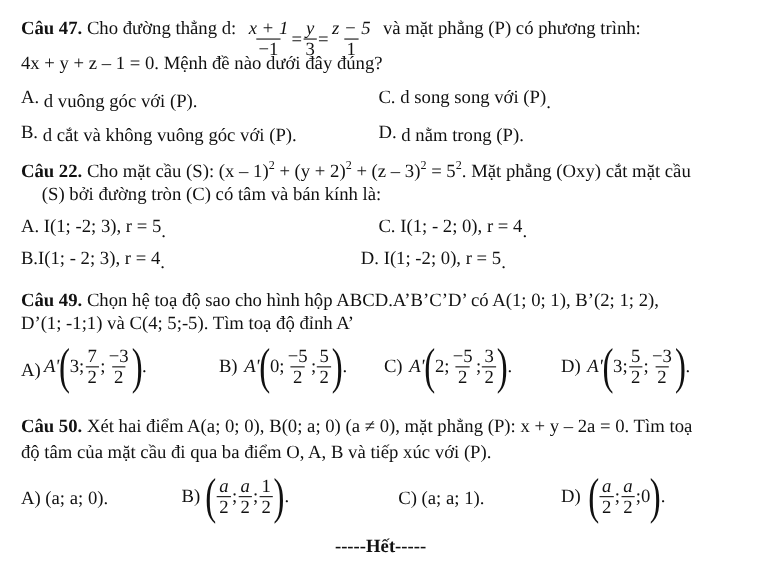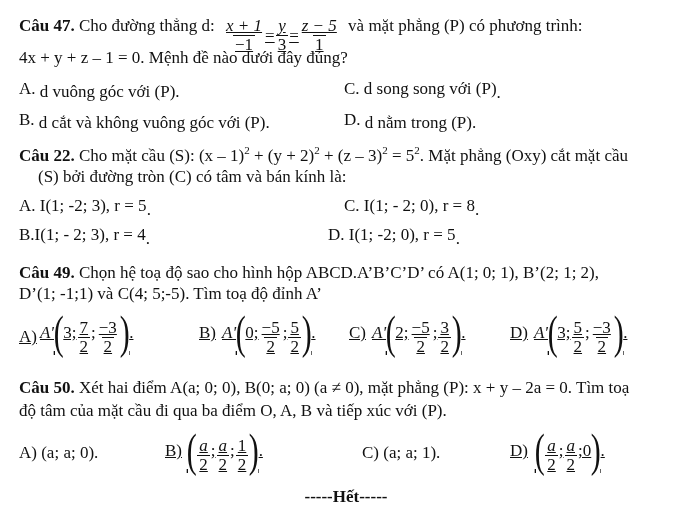--- a/index.html
+++ b/index.html
@@ -15,21 +15,21 @@
     display: inline-flex; flex-direction: column; align-items: center;
     vertical-align: middle; margin: 0 1px;
   }
   .frac .num { padding: 0 2px; line-height: 18px; }
   .frac .den { padding: 0 2px; line-height: 18px; border-top: 1.2px solid #111; }
   .it { font-style: italic; }
   .paren {
     display: inline-block; font-size: 46px; font-weight: 200; line-height: 46px;
     vertical-align: middle; transform: scaleX(0.65); margin: 0 -3px;
   }
-  .math { display: inline-flex; align-items: flex-end; text-decoration: underline; }
+  .math { display: inline-flex; align-items: center; }
   .dot-low { position: relative; top: 4px; }
 </style>
 </head>
 <body>
 
 <div class="abs" style="left:19px; top:8px; line-height:36px;">
   <b>Câu 47.</b>
   <span>Cho đường thẳng d:</span>
   <span class="math" style="margin-left:4px;">
     <span class="frac">
@@ -71,21 +71,21 @@
 <div class="abs" style="left:19px; top:146px;">
   <b>Câu 22.</b>
   <span>Cho mặt cầu (S): (x – 1)</span><sup>2</sup><span> + (y + 2)</span><sup>2</sup><span> + (z – 3)</span><sup>2</sup><span> = 5</span><sup>2</sup><span>. Mặt phẳng (Oxy) cắt mặt cầu</span>
 </div>
 <div class="abs" style="left:19px; top:167px;margin-left:19px;">(S) bởi đường tròn (C) có tâm và bán kính là:</div>
 
 <div class="abs" style="left:19px; top:196px;">
   <span>A. I(1; -2; 3), r = 5</span><span class="dot-low">.</span>
 </div>
 <div class="abs" style="left:344px; top:196px;">
-  <span>C. I(1; - 2; 0), r = 8</span><span class="dot-low">.</span>
+  <span>C. I(1; - 2; 0), r = 4</span><span class="dot-low">.</span>
 </div>
 <div class="abs" style="left:19px; top:225px;">
   <span>B.I(1; - 2; 3), r = 4</span><span class="dot-low">.</span>
 </div>
 <div class="abs" style="left:328px; top:225px;">
   <span>D. I(1; -2; 0), r = 5</span><span class="dot-low">.</span>
 </div>
 
 <div class="abs" style="left:19px; top:263px;">
   <b>Câu 49.</b>

